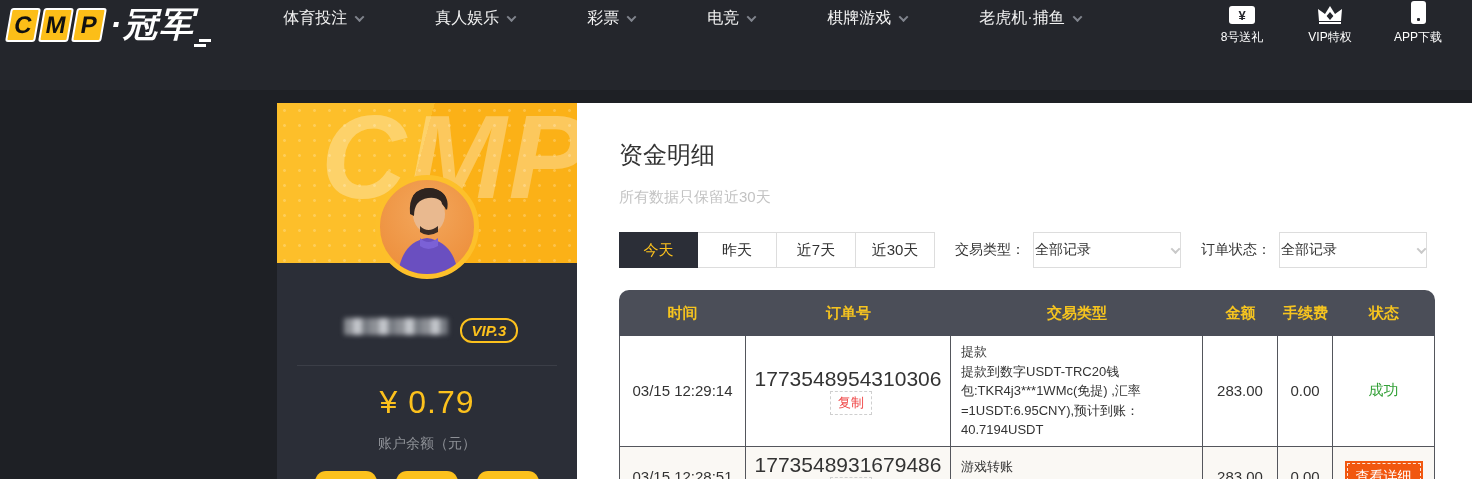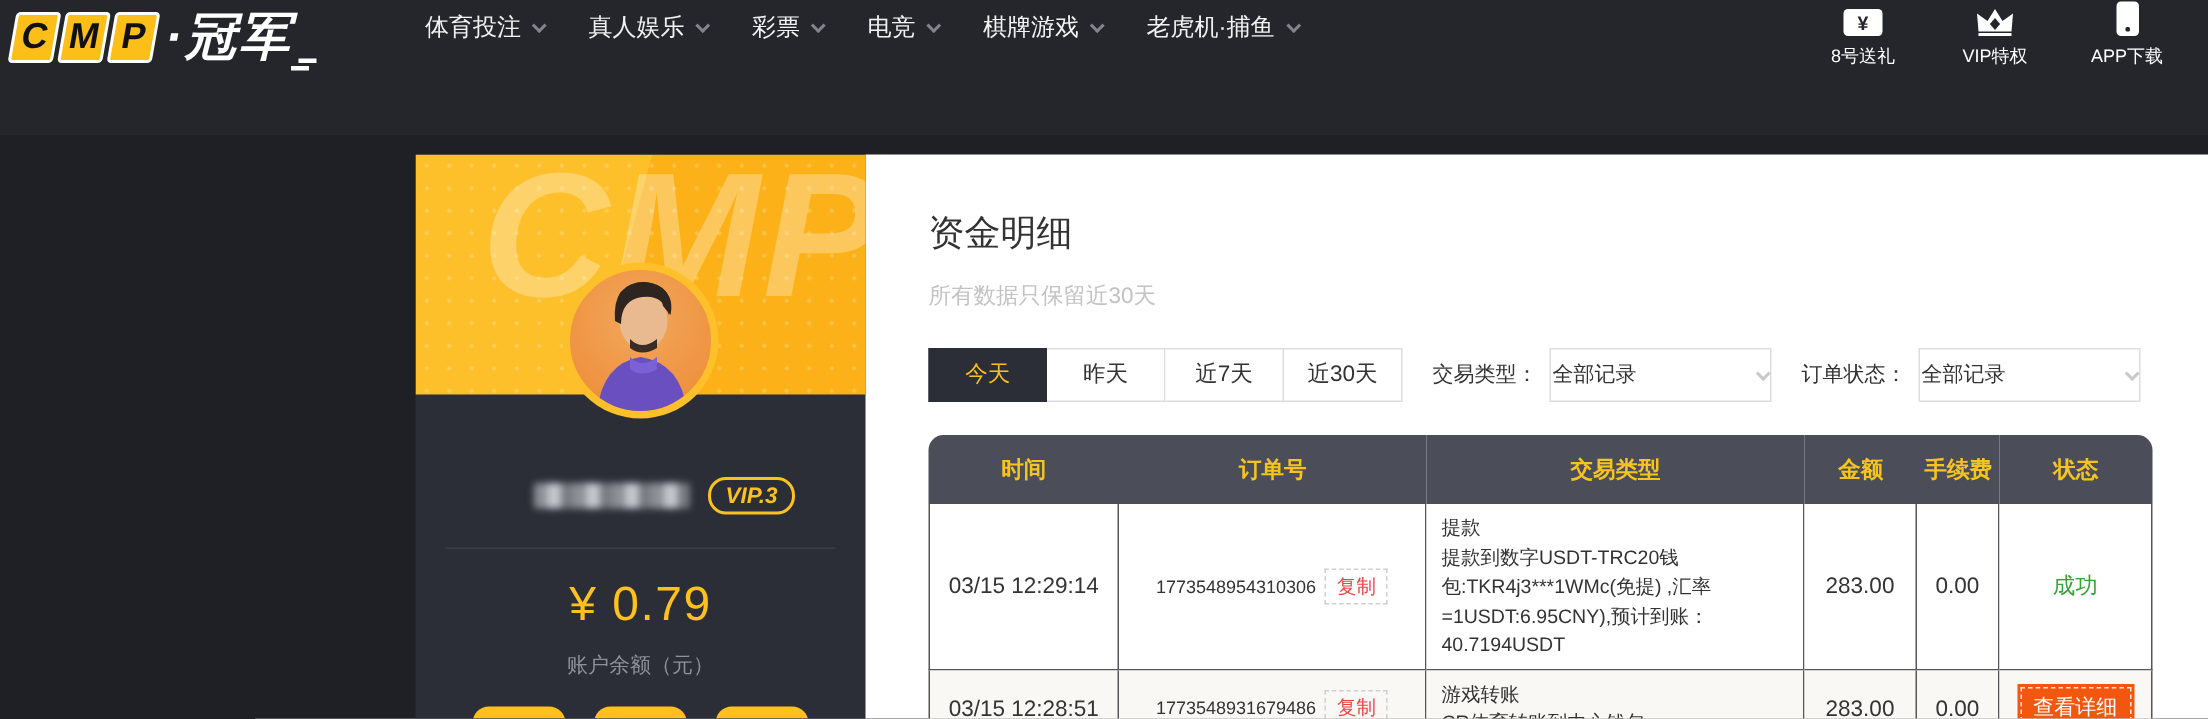--- a/index.html
+++ b/index.html
@@ -11,21 +11,21 @@
             background:#24262c; display:flex; align-items:flex-start; padding:0 26px 0 8px; }
   .logo { display:flex; align-items:center; margin-top:2px; cursor:pointer; }
   .logo-boxes { display:flex; gap:3px; transform:skewX(-10deg); }
   .logo-box { width:30px; height:34px; background:#fcbe18; color:#111; font-weight:bold;
               font-size:24px; display:flex; align-items:center; justify-content:center;
               border:2px solid #fff; border-radius:3px; }
   .logo-suffix { color:#fff; font-size:34px; font-weight:bold; font-style:italic;
                  margin-left:6px; letter-spacing:2px; position:relative; padding-right:16px; }
   .logo-suffix::after { content:""; position:absolute; right:0; bottom:6px; width:12px; height:3px;
                         background:#fff; box-shadow:-5px 5px 0 0 #fff; }
-  .nav { display:flex; gap:29px; margin-left:72px; margin-top:8px; }
+  .nav { display:flex; gap:72px; margin-left:72px; margin-top:8px; }
   .nav-item { color:#f2f2f2; font-size:16px; display:flex; align-items:center; gap:9px; cursor:pointer; white-space:nowrap; }
   .chev { width:7px; height:7px; border-right:2px solid #80848d; border-bottom:2px solid #80848d;
           transform:rotate(45deg) translate(-1px,-1px); display:inline-block; }
   .quick { margin-left:auto; display:flex; gap:32px; margin-top:0; }
   .quick-item { display:flex; flex-direction:column; align-items:center; gap:5px; color:#fff;
                 font-size:12px; cursor:pointer; min-width:56px; }
   .q-icon { height:24px; display:flex; align-items:flex-end; justify-content:center; }
   .icon-ticket { width:26px; height:18px; background:#fff; border-radius:3px; color:#24262c;
                  font-weight:bold; font-size:13px; display:flex; align-items:center; justify-content:center; }
   .icon-phone { width:15px; height:23px; background:#fff; border-radius:3px; position:relative; }
@@ -39,22 +39,22 @@
             background:linear-gradient(105deg, #fdbf2a 0 46%, #fbb117 46%);
             overflow:hidden; }
   .banner::after { content:""; position:absolute; inset:0;
             background-image:radial-gradient(rgba(255,255,255,.22) 1.2px, transparent 1.6px);
             background-size:15px 15px; }
   .banner-wm { position:absolute; top:-14px; left:44px; font-size:118px; font-weight:bold;
                font-style:italic; color:rgba(255,255,255,.30); letter-spacing:2px; }
   .avatar { position:absolute; top:72px; left:50%; transform:translateX(-50%);
             width:104px; height:104px; border-radius:50%; border:5px solid #fdc02a;
             background:radial-gradient(circle at 50% 35%, #f3a75c, #ec8a35); overflow:hidden; z-index:2; }
-  .user-row { position:absolute; top:215px; left:16px; width:100%; display:flex;
-              align-items:center; justify-content:center; gap:12px; }
+  .user-row { position:absolute; top:215px; left:4px; width:100%; display:flex;
+              align-items:flex-start; justify-content:center; gap:12px; }
   .user-name { width:104px; height:17px; border-radius:2px;
                background:repeating-linear-gradient(90deg,#8d9096 0 9px,#c3c6cb 9px 18px,#777b82 18px 26px);
                filter:blur(2.5px); }
   .vip-badge { border:2px solid #fcc11d; color:#fcc11d; border-radius:12px; padding:0 10px;
                font-size:15px; font-weight:bold; font-style:italic; line-height:21px; }
   .balance-wrap { position:absolute; top:262px; left:20px; width:260px; text-align:center;
                   border-top:1px solid #3b3e47; padding-top:18px; }
   .balance { color:#fcc11d; font-size:32px; letter-spacing:1px; }
   .balance-label { color:#8e9197; font-size:14px; margin-top:14px; }
   .side-btns { position:absolute; top:368px; left:0; width:100%; display:flex;
@@ -92,21 +92,21 @@
   tr.alt td { background:#faf8f4; }
   .row-main td { height:76px; }
   .row-two td { height:50px; }
   .type-cell { text-align:left !important; font-size:13px !important; line-height:1.5; padding:6px 10px !important; }
   .copy-btn { display:inline-block; border:1px dashed #cfcfcf; color:#ef4444; font-size:13px;
               padding:2px 7px; margin-left:6px; cursor:pointer; background:transparent; white-space:nowrap; }
   .status-ok { color:#35a139; font-size:15px; }
   .detail-btn { display:inline-block; background:#f1570f; color:#fff; font-size:14px;
                 padding:4px 8px; border:1px dashed rgba(255,255,255,.85);
                 box-shadow:0 0 0 2px #f1570f; cursor:pointer; white-space:nowrap; }
-  .order-no { font-size:12px; }
+  .order-no { font-size:21px; }
 </style>
 </head>
 <body>
 
 <div class="header">
   <div class="logo">
     <div class="logo-boxes">
       <span class="logo-box">C</span>
       <span class="logo-box">M</span>
       <span class="logo-box">P</span>

